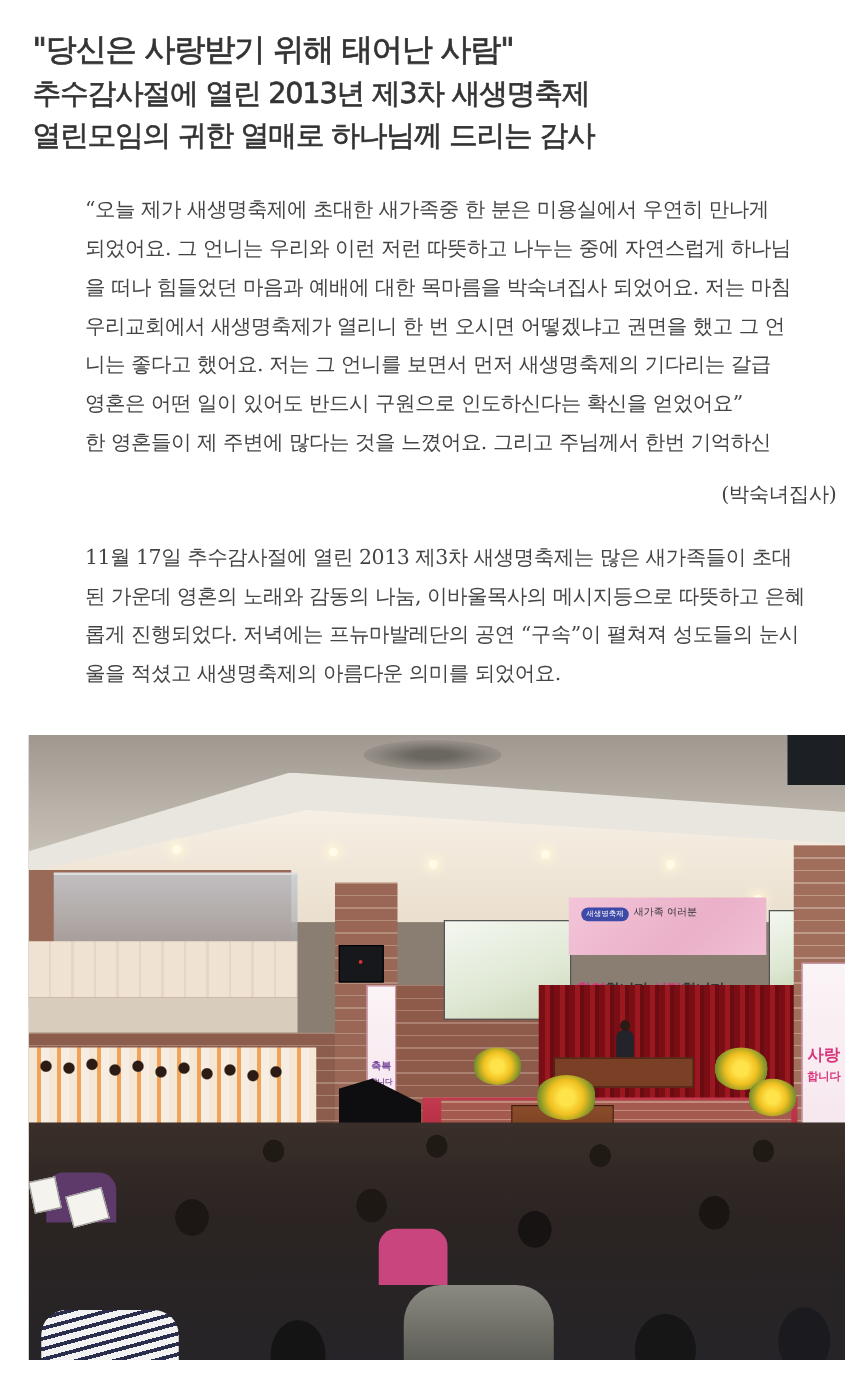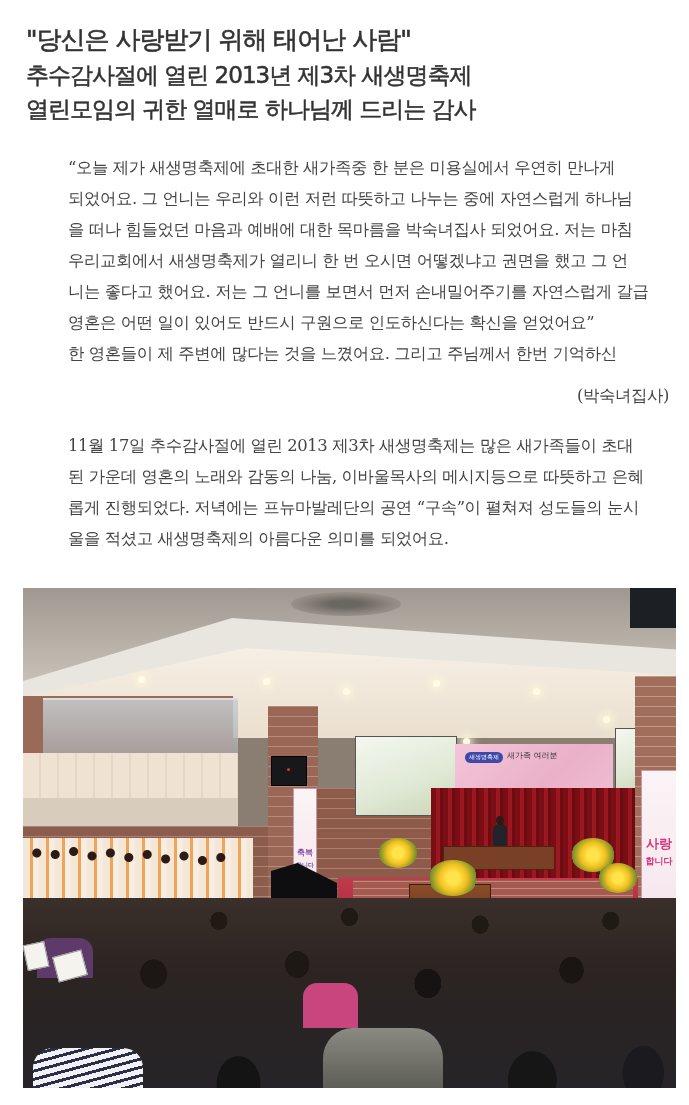--- a/index.html
+++ b/index.html
@@ -47,21 +47,21 @@
   .balcony-glass { position: absolute; left: 20px; top: 110px; width: 195px; height: 55px; background: linear-gradient(180deg, rgba(200,205,210,0.85), rgba(170,170,170,0.8)); border-top: 2px solid #ddd; }
   .balcony-front { position: absolute; left: 0; top: 165px; width: 215px; height: 45px; background: repeating-linear-gradient(90deg, #efe2d2 0 16px, #e6d6c3 16px 18px); }
   .balcony-under { position: absolute; left: 0; top: 210px; width: 215px; height: 30px; background: #d8ccbd; }
   .brick-left { position: absolute; left: 0; top: 238px; width: 280px; height: 80px;
     background: repeating-linear-gradient(0deg, #8c5c4c 0 9px, #a88474 9px 10px); }
   .pillar { position: absolute; top: 118px; width: 50px; height: 230px;
     background: repeating-linear-gradient(0deg, #9a6656 0 9px, #b38c7c 9px 10px); }
   .brick-mid { position: absolute; left: 290px; top: 200px; width: 120px; height: 130px;
     background: repeating-linear-gradient(0deg, #8e5a4a 0 9px, #ab8070 9px 10px); }
   .screen { position: absolute; background: linear-gradient(160deg, #f4f7f0, #dfe8d4 60%, #c9d5b6); border: 1px solid #555; }
-  .banner { position: absolute; left: 432px; top: 156px; width: 158px; height: 62px;
+  .banner { position: absolute; left: 432px; top: 130px; width: 158px; height: 46px;
     background: linear-gradient(135deg, #f3c5d9, #eab0c8 60%, #f0bfd4); }
   .banner-badge { position: absolute; left: 10px; top: 8px; font-family: "DejaVu Sans", sans-serif; font-size: 6px; color: #fff; background: #3f49a8; padding: 1px 4px; border-radius: 6px; }
   .banner-small { position: absolute; left: 52px; top: 6px; font-family: "DejaVu Sans", sans-serif; font-size: 8px; color: #333; }
   .banner-main { position: absolute; left: 6px; top: 24px; font-family: "DejaVu Sans", sans-serif; font-size: 12px; font-weight: bold; color: #333; white-space: nowrap; letter-spacing: -0.5px; margin-top: 41px; }
   .banner-main .pink { color: #d8347c; }
   .curtain { position: absolute; left: 408px; top: 200px; width: 205px; height: 95px;
     background: repeating-linear-gradient(90deg, #7a0e14 0 5px, #9c1820 5px 9px, #6b0c12 9px 12px); }
   .speaker { position: absolute; background: #16181c; border: 1px solid #000; }
   .speaker::after { content: ""; position: absolute; left: 45%; top: 40%; width: 3px; height: 3px; background: #e0332d; border-radius: 50%; }
   .side-banner { position: absolute; background: linear-gradient(180deg, #fbf4f6, #f6e6ee); border: 1px solid #c9a; }
@@ -123,21 +123,21 @@
   <div class="title-line main">"당신은 사랑받기 위해 태어난 사람"</div>
   <div class="title-line sub">추수감사절에 열린 2013년 제3차 새생명축제</div>
   <div class="title-line sub">열린모임의 귀한 열매로 하나님께 드리는 감사</div>
 </div>
 
 <div class="para quote">
   <span class="ln">“오늘 제가 새생명축제에 초대한 새가족중 한 분은 미용실에서 우연히 만나게</span>
   <span class="ln">되었어요. 그 언니는 우리와 이런 저런 따뜻하고 나누는 중에 자연스럽게 하나님</span>
   <span class="ln">을 떠나 힘들었던 마음과 예배에 대한 목마름을 박숙녀집사 되었어요. 저는 마침</span>
   <span class="ln">우리교회에서 새생명축제가 열리니 한 번 오시면 어떻겠냐고 권면을 했고 그 언</span>
-  <span class="ln">니는 좋다고 했어요. 저는 그 언니를 보면서 먼저 손내밀어주기를 자연스럽게 갈급</span>
+  <span class="ln">니는 좋다고 했어요. 저는 그 언니를 보면서 먼저 새생명축제의 기다리는 갈급</span>
   <span class="ln">영혼은 어떤 일이 있어도 반드시 구원으로 인도하신다는 확신을 얻었어요”</span>
   <span class="ln">한 영혼들이 제 주변에 많다는 것을 느꼈어요. 그리고 주님께서 한번 기억하신</span>
 </div>
 <div class="sig">(박숙녀집사)</div>
 
 <div class="para report">
   <span class="ln"> 11월 17일 추수감사절에 열린 2013 제3차 새생명축제는 많은 새가족들이 초대</span>
   <span class="ln">된 가운데 영혼의 노래와 감동의 나눔, 이바울목사의 메시지등으로 따뜻하고 은혜</span>
   <span class="ln">롭게 진행되었다. 저녁에는 프뉴마발레단의 공연 “구속”이 펼쳐져 성도들의 눈시</span>
   <span class="ln">울을 적셨고 새생명축제의 아름다운 의미를 되었어요.</span>

